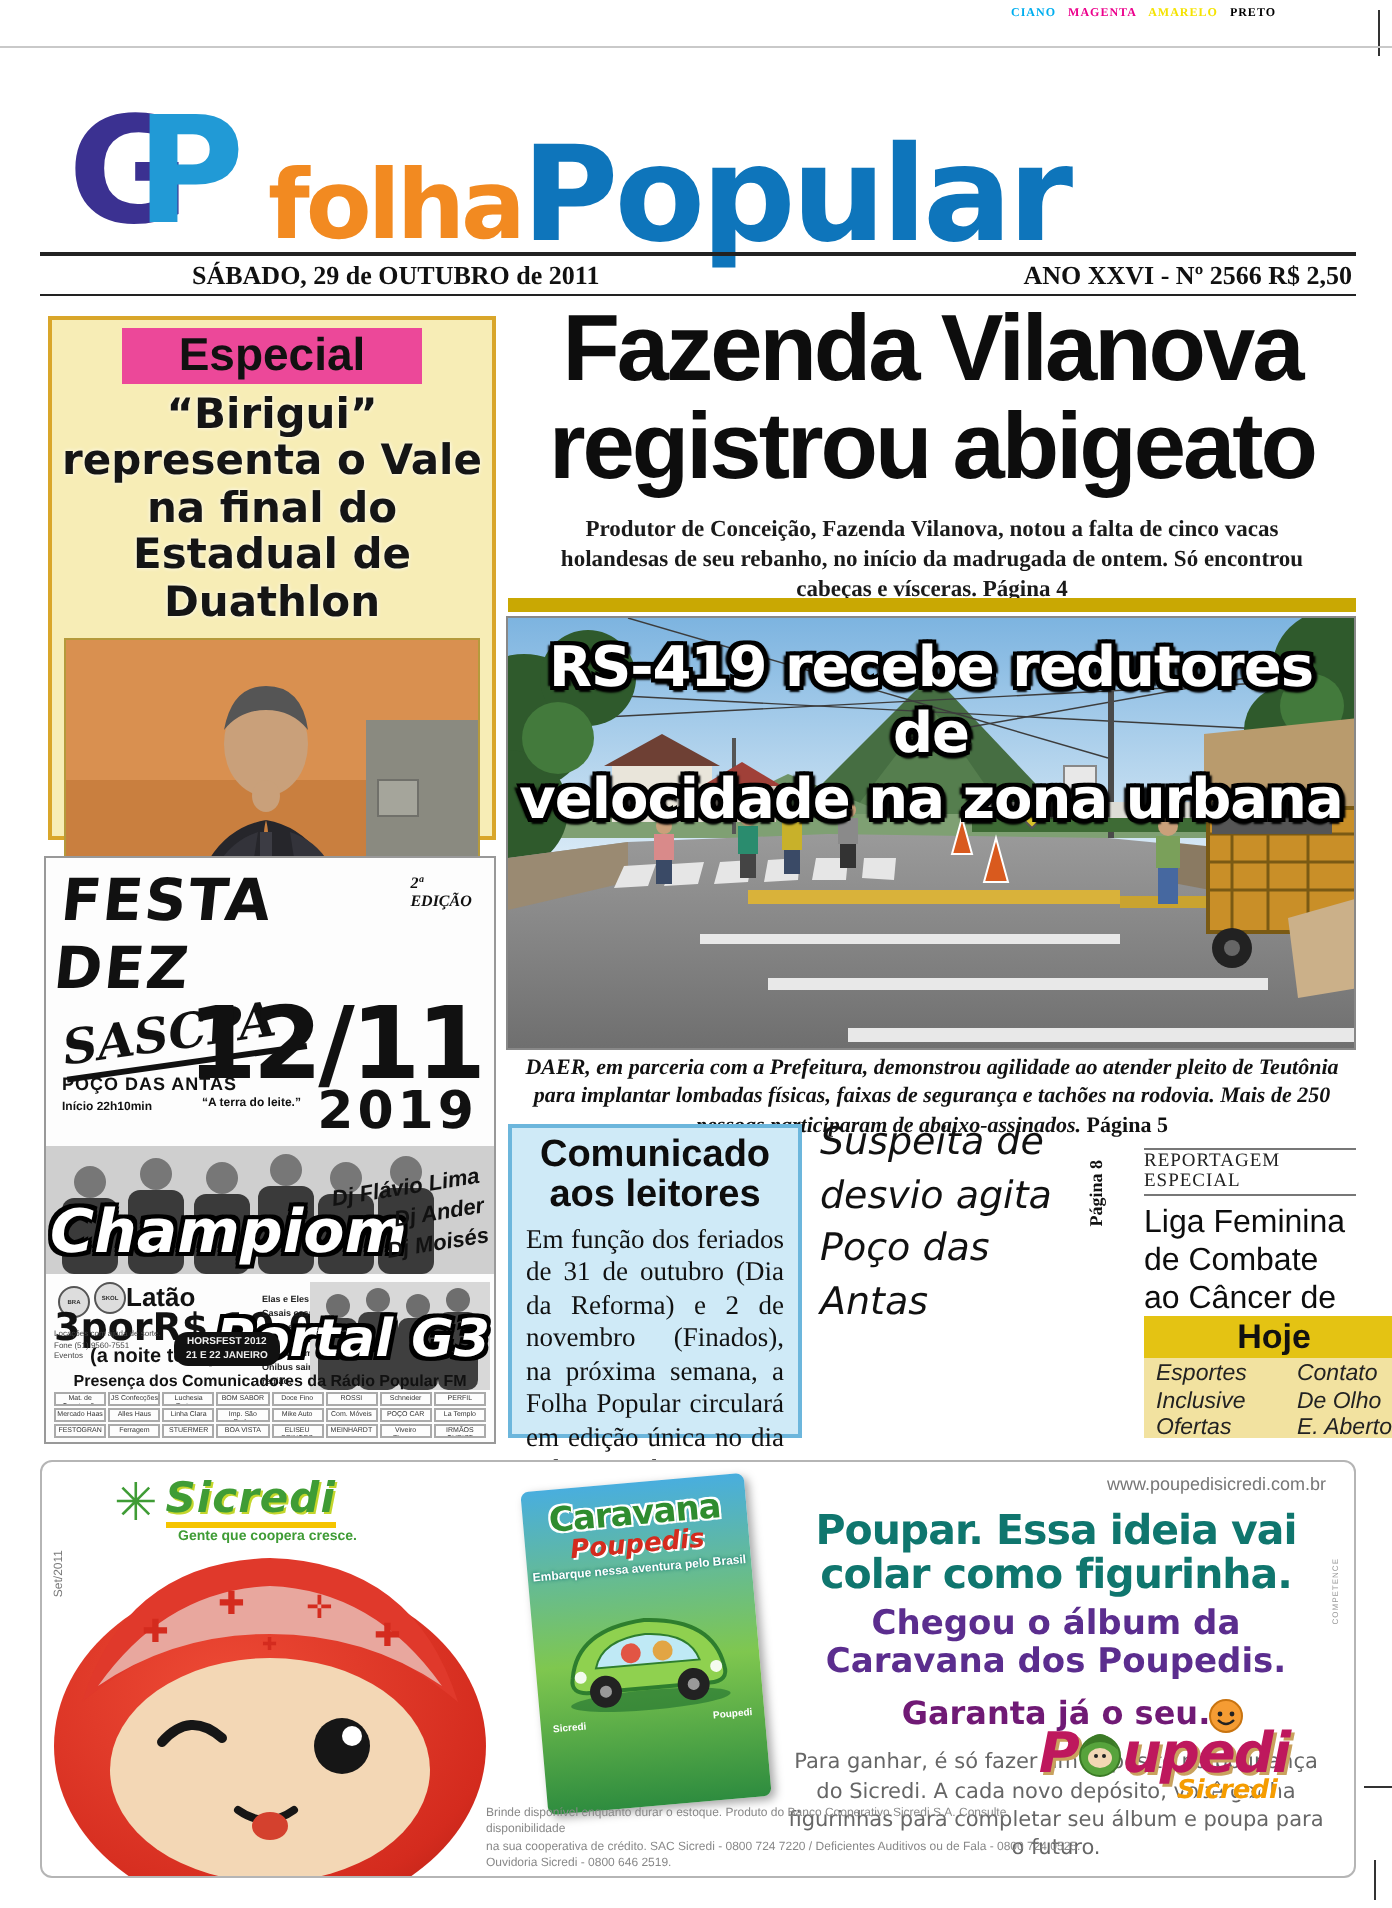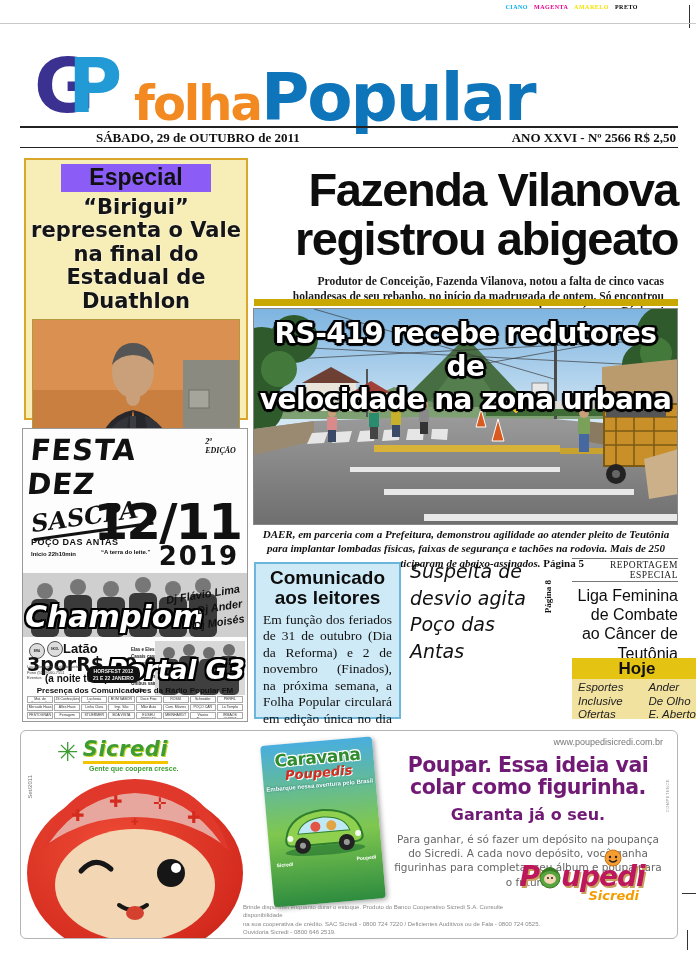--- a/index.html
+++ b/index.html
@@ -21,21 +21,21 @@
   .gp-p { position:absolute; left:34px; top:4px; font:bold 74px "DejaVu Sans", sans-serif; color:#219ad6; }
   .mast-folha { font:bold 48px "DejaVu Sans", sans-serif; color:#f28a21; letter-spacing:-2px; margin-left:14px; line-height:.9; }
   .mast-popular { font:bold 66px "DejaVu Sans", sans-serif; color:#0e75bb; letter-spacing:-2px; line-height:.82; }
 
   .datebar { position:absolute; top:126px; left:20px; width:658px; height:22px; border-top:2px solid #222; border-bottom:1px solid #222; display:flex; align-items:center; font:bold 13px "Liberation Serif", serif; color:#111; }
   .datebar .d-left { margin-left:76px; }
   .datebar .d-right { margin-left:auto; margin-right:2px; }
 
   
   .especial { position:absolute; top:158px; left:24px; width:224px; height:262px; background:#f7edb6; border:2px solid #d9a62a; text-align:center; }
-  .especial-tag { margin:4px auto 2px; width:150px; background:#8b5cf6; font:bold 23px "Liberation Sans", sans-serif; color:#111; line-height:1.2; }
+  .especial-tag { margin:4px auto 2px; width:150px; background:#ec4899; font:bold 23px "Liberation Sans", sans-serif; color:#111; line-height:1.2; }
   .especial-headline { font:bold 21px "DejaVu Sans", sans-serif; color:#151515; line-height:1.12; padding:2px 4px 4px; text-shadow:0 0 2px #fff; }
   .especial-photo { position:relative; margin:2px auto 0; width:208px; height:148px; border:1px solid #b59a3c; overflow:hidden; }
   .especial-photo svg { display:block; }
   .especial-cap { position:absolute; left:0; right:0; bottom:4px; font:bold 11px "Liberation Serif", serif; color:#fff; text-shadow:1px 1px 1px #000,-1px -1px 1px #000,1px -1px 1px #000,-1px 1px 1px #000; line-height:1.25; }
 
   
   .festa { position:absolute; top:428px; left:22px; width:226px; height:294px; background:#fdfdfd; border:1px solid #999; overflow:hidden; color:#111; }
   .festa-titlerow { display:flex; align-items:flex-start; padding:4px 6px 0; }
   .festa-title { font:bold 29px "DejaVu Sans", sans-serif; letter-spacing:1px; transform:skewX(-6deg); }
   .festa-ed { font:bold italic 8px "Liberation Serif", serif; font-style:italic; margin:4px 0 0 6px; }
@@ -56,21 +56,21 @@
   .festa-note { position:absolute; left:22px; top:34px; font:bold 10px "Liberation Sans", sans-serif; }
   .festa-fine { position:absolute; left:108px; top:8px; width:88px; font:bold 4.5px "Liberation Sans", sans-serif; line-height:1.5; color:#222; }
   .festa-band2 { position:absolute; right:2px; bottom:36px; font:900 26px "DejaVu Sans", sans-serif; font-style:italic; color:#fff; text-shadow:2px 2px 0 #000,-2px -2px 0 #000,2px -2px 0 #000,-2px 2px 0 #000,0 2px 0 #000,0 -2px 0 #000; }
   .festa-pill { position:absolute; left:64px; bottom:38px; background:#111; color:#eee; border-radius:7px; font:bold 5px "Liberation Sans", sans-serif; padding:2px 6px; text-align:center; line-height:1.3; }
   .festa-tiny-left { position:absolute; left:4px; bottom:40px; width:56px; font:4px "Liberation Sans", sans-serif; color:#444; line-height:1.4; }
   .festa-radio { position:absolute; left:0; right:0; bottom:26px; text-align:center; font:bold 8px "Liberation Sans", sans-serif; }
   .sponsors { position:absolute; left:4px; right:4px; bottom:2px; height:23px; display:grid; grid-template-columns:repeat(8,1fr); grid-auto-rows:1fr; gap:1px; }
   .sponsors div { border:1px solid #aaa; font:3.5px "Liberation Sans", sans-serif; color:#333; overflow:hidden; text-align:center; line-height:1.1; padding-top:1px; }
 
   
-  .lead { position:absolute; top:166px; left:254px; width:424px; text-align:right; }
+  .lead { position:absolute; top:150px; left:254px; width:424px; text-align:center; }
   .lead-h1 { font:bold 47px "Liberation Sans", sans-serif; color:#0d0d0d; letter-spacing:-1.5px; line-height:1.04; }
   .lead-deck { margin-top:10px; font:bold 11.5px "Liberation Serif", serif; color:#1a1a1a; line-height:1.3; padding:0 14px; }
   .yellow-rule { position:absolute; top:299px; left:254px; width:424px; height:7px; background:#c9a803; }
 
   
   .photo-story { position:absolute; top:308px; left:253px; width:425px; height:217px; overflow:hidden; border:1px solid #888; }
   .photo-story svg { display:block; }
   .photo-head { position:absolute; top:8px; left:0; right:0; text-align:center; font:bold 28px "DejaVu Sans", sans-serif; color:#fff; letter-spacing:-.5px; line-height:1.18;
     text-shadow:2px 2px 0 #000,-2px -2px 0 #000,2px -2px 0 #000,-2px 2px 0 #000,0 3px 1px #000,3px 0 1px #000,-3px 0 1px #000,0 -2px 0 #000; }
   .photo-cap { position:absolute; top:527px; left:254px; width:424px; text-align:center; font:bold 11px "Liberation Serif", serif; font-style:italic; color:#111; line-height:1.3; }
@@ -81,21 +81,21 @@
   .comunicado h3 { text-align:center; font:bold 19px "Liberation Sans", sans-serif; color:#0d0d0d; line-height:1.05; margin-bottom:4px; }
   .comunicado p { font:13.5px "Liberation Serif", serif; color:#111; text-align:justify; line-height:1.22; }
 
   .suspeita { position:absolute; top:558px; left:410px; width:132px; font:19px "DejaVu Sans", sans-serif; font-style:italic; color:#111; line-height:1.4; }
   .suspeita-page { position:absolute; top:580px; left:543px; writing-mode:vertical-rl; transform:rotate(180deg); font:bold 9px "Liberation Serif", serif; color:#111; }
 
   .vendese { position:absolute; top:648px; left:410px; width:155px; height:70px; background:#c9c9c9; border:3px solid #111; text-align:center; padding:1px 4px; }
   .vendese h3 { font:bold 15px "Liberation Sans", sans-serif; color:#0d0d0d; letter-spacing:.5px; }
   .vendese p { font:bold 8px "Liberation Sans", sans-serif; color:#1a1a1a; line-height:1.3; }
 
-  .reportagem { position:absolute; top:558px; left:572px; width:106px; text-align:right; }
+  .reportagem { position:absolute; top:574px; left:572px; width:106px; text-align:left; }
   .reportagem .kicker { font:9.5px "Liberation Serif", serif; letter-spacing:.5px; color:#222; border-top:1px solid #777; border-bottom:1px solid #777; padding:1px 0; }
   .reportagem h3 { font:16px "Liberation Sans", sans-serif; font-weight:normal; color:#0d0d0d; line-height:1.2; margin-top:4px; }
   .reportagem .pageref { font:bold 9.5px "Liberation Serif", serif; color:#111; margin-top:1px; }
 
   .hoje { position:absolute; top:658px; left:572px; width:130px; height:61px; }
   .hoje-head { background:#e4c313; text-align:center; font:bold 17px "Liberation Sans", sans-serif; color:#111; line-height:1.25; }
   .hoje-body { background:#f2e2a0; display:flex; justify-content:space-between; padding:2px 6px 0; height:40px; }
   .hoje-col { font:11.5px "Liberation Sans", sans-serif; font-style:italic; color:#222; line-height:1.18; }
 
   
@@ -107,21 +107,21 @@
   .sicredi-tag { position:absolute; left:68px; top:34px; font:bold 7px "Liberation Sans", sans-serif; color:#3f9c35; }
   .mascot { position:absolute; left:2px; top:42px; width:235px; height:168px; }
   .album { position:absolute; left:246px; top:10px; width:112px; height:162px; transform:rotate(-5deg); border-radius:4px; overflow:hidden; box-shadow:2px 2px 5px rgba(0,0,0,.35); background:linear-gradient(180deg,#49aede 0%,#7fc74f 55%,#2e8c3f 100%); text-align:center; }
   .album-t1 { margin-top:6px; font:bold 17px "DejaVu Sans", sans-serif; color:#2f8c2f; letter-spacing:-.5px; text-shadow:1px 1px 0 #fff,-1px -1px 0 #fff,1px -1px 0 #fff,-1px 1px 0 #fff; }
   .album-t2 { font:bold 13px "DejaVu Sans", sans-serif; font-style:italic; color:#d42b1e; text-shadow:1px 1px 0 #fff; margin-top:-2px; }
   .album-sub { font:bold 6px "Liberation Sans", sans-serif; color:#fff; margin-top:2px; text-shadow:0 0 2px #066; }
   .album svg { display:block; margin:4px auto 0; }
   .album-foot { display:flex; justify-content:space-between; padding:2px 6px 0; font:bold 5px "Liberation Sans", sans-serif; color:#fff; }
   .ad-url { position:absolute; right:14px; top:6px; font:9px "Liberation Sans", sans-serif; color:#777; }
   .ad-text { position:absolute; left:372px; top:24px; width:270px; text-align:center; }
-  .ad-h1 { font:bold 20.5px "DejaVu Sans", sans-serif; color:#701a75; line-height:1.05; letter-spacing:-.5px; }
+  .ad-h1 { font:bold 20.5px "DejaVu Sans", sans-serif; color:#0f766e; line-height:1.05; letter-spacing:-.5px; }
   .ad-h2 { font:bold 17px "DejaVu Sans", sans-serif; color:#5b2d8e; line-height:1.1; margin-top:5px; }
   .ad-h3 { font:bold 16px "DejaVu Sans", sans-serif; color:#701a75; margin-top:7px; }
   .ad-body { font:10.5px "DejaVu Sans", sans-serif; color:#666; line-height:1.35; margin-top:8px; }
   .ad-legal { position:absolute; left:222px; top:172px; width:300px; font:6px "Liberation Sans", sans-serif; color:#888; line-height:1.4; }
   .ad-credit { position:absolute; right:7px; top:48px; writing-mode:vertical-rl; transform:rotate(180deg); font:4px "Liberation Sans", sans-serif; color:#999; letter-spacing:.5px; }
   .poupedi-logo { position:absolute; right:20px; top:132px; width:150px; text-align:center; }
   .poupedi-orange { position:absolute; right:34px; top:-14px; width:20px; height:18px; }
   .poupedi-word { font:900 28px "DejaVu Sans", sans-serif; font-style:italic; color:#be185d; letter-spacing:-1px; text-shadow:1.5px 1.5px 0 #c9a25e; line-height:1; }
   .poupedi-word .o-mascot { display:inline-block; width:22px; height:24px; vertical-align:-3px; }
   .poupedi-sub { font:bold 13px "DejaVu Sans", sans-serif; font-style:italic; color:#f59c00; text-shadow:1px 1px 0 #fff; margin:-3px 18px 0 0; text-align:right; }
@@ -434,21 +434,21 @@
 
   <div class="hoje">
     <div class="hoje-head">Hoje</div>
     <div class="hoje-body">
       <div class="hoje-col">
         <div>Esportes</div>
         <div>Inclusive</div>
         <div>Ofertas</div>
       </div>
       <div class="hoje-col">
-        <div>Ander</div>
+        <div>Contato</div>
         <div>De Olho</div>
         <div>E. Aberto</div>
       </div>
     </div>
   </div>
 
   <div class="ad">
     <div class="ad-setnote">Set/2011</div>
     <div class="sicredi-logo">
       <span class="sicredi-star">✳</span>
@@ -503,20 +503,24 @@
           <circle cx="82" cy="44" r="3" fill="#fff" opacity="0.9"></circle>
       </svg>
       <div class="album-foot">
         <span>Sicredi</span>
         <span>Poupedi</span>
       </div>
     </div>
 
     <div class="ad-text">
       <div class="ad-h1">Poupar. Essa ideia vai colar como figurinha.</div>
+      <div class="ad-h2">
+        <div>Chegou o álbum da</div>
+        <div>Caravana dos Poupedis.</div>
+      </div>
       <div class="ad-h3">Garanta já o seu.</div>
       <div class="ad-body">Para ganhar, é só fazer um depósito na poupança do Sicredi. A cada novo depósito, você ganha figurinhas para completar seu álbum e poupa para o futuro.</div>
     </div>
 
     <div class="ad-legal">
       <div>Brinde disponível enquanto durar o estoque. Produto do Banco Cooperativo Sicredi S.A. Consulte disponibilidade</div>
       <div>na sua cooperativa de crédito. SAC Sicredi - 0800 724 7220 / Deficientes Auditivos ou de Fala - 0800 724 0525.</div>
       <div>Ouvidoria Sicredi - 0800 646 2519.</div>
     </div>
     <div class="ad-credit">COMPETENCE</div>

